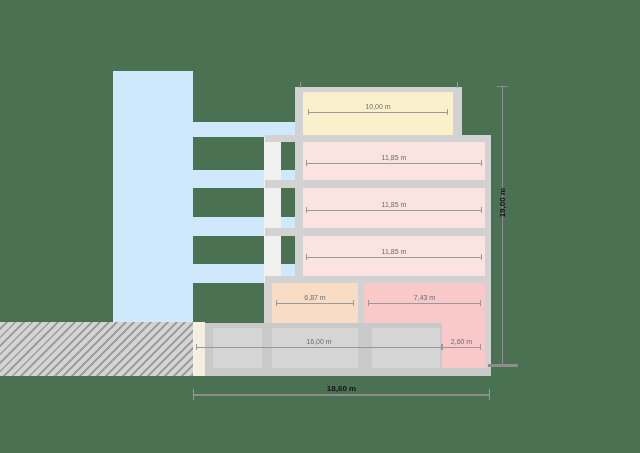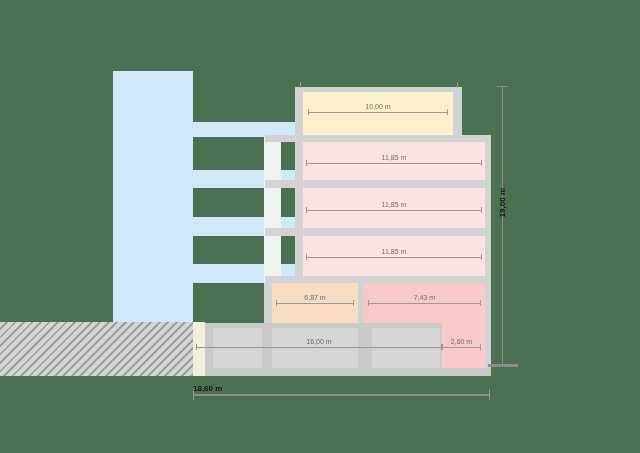--- a/index.html
+++ b/index.html
@@ -94,21 +94,21 @@
     <span>16,00 m</span>
   </div>
   <div class="dim" style="left:442px;top:337px;width:39px;">
     <span>2,60 m</span>
   </div>
 
   <div class="abs" style="left:193px;top:386px;width:297px;height:16px;">
     <div class="abs outer-line" style="left:0;right:0;top:8px;height:2px;width:297px;"></div>
     <div class="abs tick" style="left:0;top:3px;width:1px;height:11px;"></div>
     <div class="abs tick" style="left:296px;top:3px;width:1px;height:11px;"></div>
-    <div class="abs outer-label" style="left:0;width:297px;top:-2px;text-align:left;">18,60 m</div>
+    <div class="abs outer-label" style="left:0;width:297px;top:-2px;text-align:center;">18,60 m</div>
   </div>
 
   <div class="abs" style="left:480px;top:80px;width:45px;height:300px;">
     <div class="abs outer-line" style="left:22px;top:7px;width:1px;height:280px;"></div>
     <div class="abs outer-line" style="left:17px;top:6px;width:11px;height:1px;"></div>
     <div class="abs outer-line" style="left:8px;top:284px;width:30px;height:3px;"></div>
     <div class="abs outer-label vlabel" style="left:18px;top:108px;">19,00 m</div>
   </div>
 
 </div>

